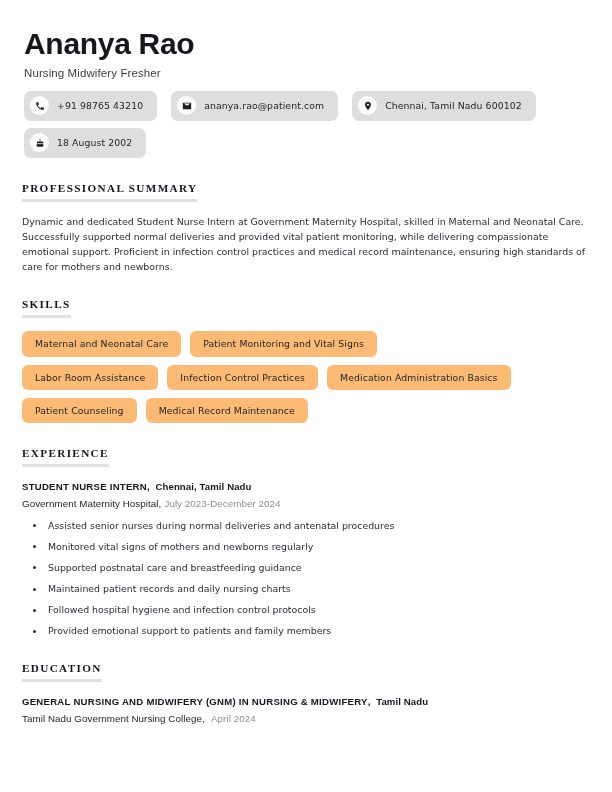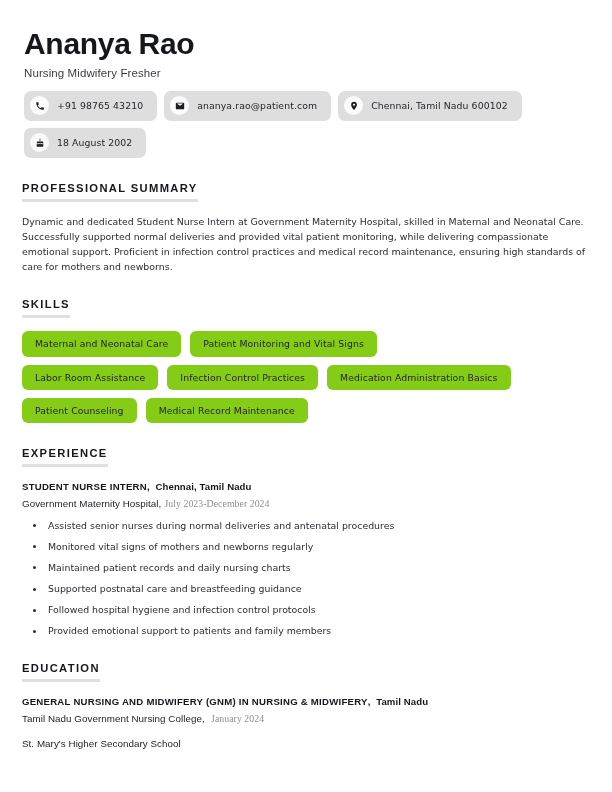--- a/index.html
+++ b/index.html
@@ -38,21 +38,21 @@
     font-size: 11.5px;
     font-weight: normal;
     color: #3a3d45;
     margin: 0 0 12px 2px;
     letter-spacing: 0.1px;
   }
 
   .contact-row {
     display: flex;
     flex-wrap: wrap;
-    gap: 7px;
+    gap: 14px;
     margin: 0 0 2px 2px;
   }
   .pill {
     display: flex;
     align-items: center;
     gap: 8px;
     background: #dedede;
     border-radius: 7px;
     padding: 5px 14px 5px 6px;
     height: 20px;
@@ -75,21 +75,21 @@
     white-space: nowrap;
     letter-spacing: 0.1px;
   }
 
   
   .section { margin-top: 19px; }
   .section-head {
     display: inline-block;
   }
   .section-title {
-    font-family: Liberation Sans, sans-serif;
+    font-family: Liberation Serif, serif;
     font-size: 11.2px;
     font-weight: bold;
     letter-spacing: 1.35px;
     color: #15171c;
     display: block;
   }
   .section-rule {
     display: block;
     height: 3px;
     background: #e0e0e0;
@@ -108,21 +108,21 @@
 
   
   .skills-wrap {
     display: flex;
     flex-wrap: wrap;
     gap: 8px 9px;
     margin-top: 13px;
     max-width: 500px;
   }
   .skill-chip {
-    background: #84cc16;
+    background: #fdba74;
     border-radius: 6px;
     padding: 8px 13px;
     font-size: 9.3px;
     color: #23262c;
     line-height: 1;
     letter-spacing: 0.1px;
   }
 
   
   .entry { margin-top: 14px; }
@@ -145,21 +145,21 @@
     margin-top: 4px;
     font-size: 9.8px;
     line-height: 1.3;
     letter-spacing: 0.05px;
   }
   .entry-org {
     font-family: "Liberation Sans", sans-serif;
     color: #22252b;
   }
   .entry-dates {
-    font-family: Liberation Serif, serif;
+    font-family: Liberation Sans, sans-serif;
     color: #8b8f97;
     text-align: center;
   }
 
   .bullets {
     list-style: none;
     margin: 9px 0 0 0;
     padding: 0;
   }
   .bullets li {
@@ -272,45 +272,42 @@
         <span class="entry-role">STUDENT NURSE INTERN</span><span class="entry-sep">,</span>&nbsp;
         <span class="entry-location">Chennai, Tamil Nadu</span>
       </div>
       <div class="entry-sub-line">
         <span class="entry-org">Government Maternity Hospital,</span>
         <span class="entry-dates">July 2023-December 2024</span>
       </div>
       <ul class="bullets">
         <li>Assisted senior nurses during normal deliveries and antenatal procedures</li>
         <li>Monitored vital signs of mothers and newborns regularly</li>
+        <li>Supported postnatal care and breastfeeding guidance</li>
         <li>Maintained patient records and daily nursing charts</li>
-        <li>Supported postnatal care and breastfeeding guidance</li>
         <li>Followed hospital hygiene and infection control protocols</li>
         <li>Provided emotional support to patients and family members</li>
       </ul>
     </div>
   </div>
 
   <div class="section">
     <div class="section-head">
       <span class="section-title">EDUCATION</span>
       <span class="section-rule"></span>
     </div>
 
     <div class="entry">
       <div class="entry-title-line">
         <span class="entry-role">GENERAL NURSING AND MIDWIFERY (GNM) IN NURSING &amp; MIDWIFERY</span><span class="entry-sep">,</span>&nbsp;
         <span class="entry-location">Tamil Nadu</span>
       </div>
       <div class="entry-sub-line">
         <span class="entry-org">Tamil Nadu Government Nursing College,</span>&nbsp;
-        <span class="entry-dates">January 2024</span>
+        <span class="entry-dates">April 2024</span>
       </div>
     </div>
 
     <div class="entry edu-entry-compact">
-      <div class="entry-sub-line">
-        <span class="entry-org">St. Mary's Higher Secondary School</span>
-      </div>
     </div>
   </div>
 
 </div>
 
 </body></html>

